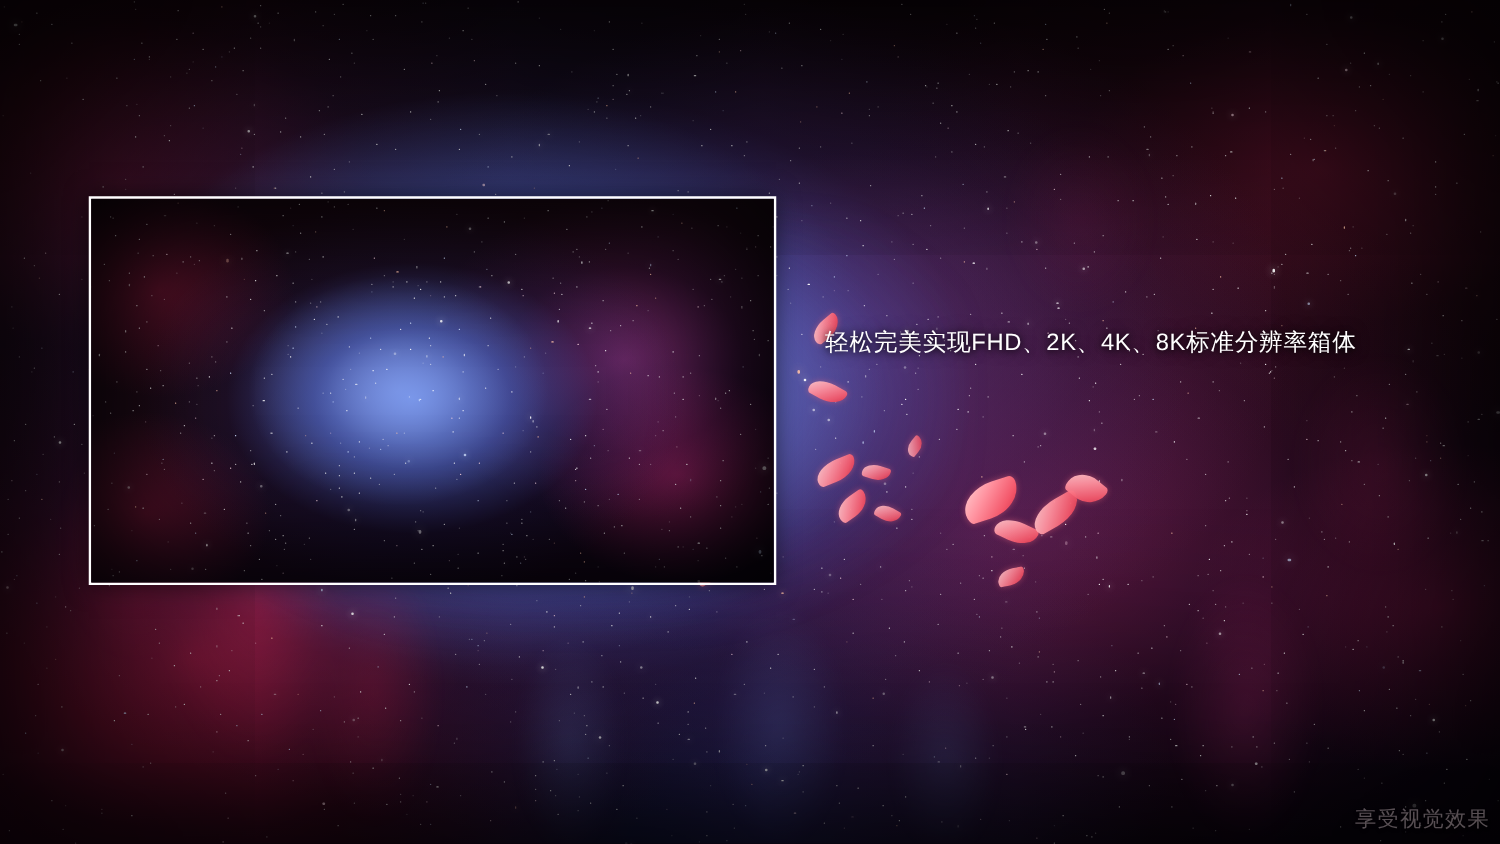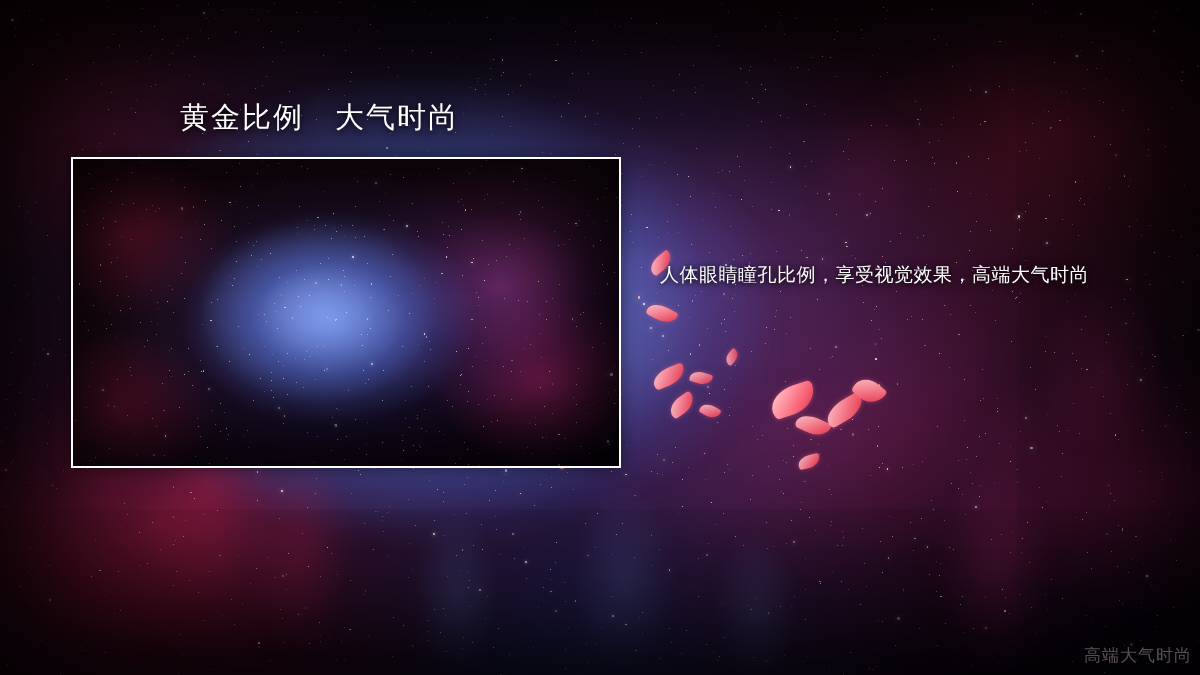--- a/index.html
+++ b/index.html
@@ -2173,21 +2173,20 @@
           <i style="left:283.9px;top:21.9px;width:0.85px;height:0.85px;opacity:0.98;background:#ffc2a8;"></i>
           <i style="left:162.5px;top:82.2px;width:0.85px;height:0.85px;opacity:0.57;background:#ffffff;"></i>
           <i style="left:110.6px;top:27.6px;width:0.85px;height:0.85px;opacity:0.69;background:#ffffff;"></i>
           <i style="left:188.3px;top:100.2px;width:0.85px;height:0.85px;opacity:0.59;background:#ffffff;"></i>
           <i style="left:317.4px;top:14.9px;width:0.85px;height:0.85px;opacity:0.83;background:#ffffff;"></i>
         </div>
       <div class="frame-vig"></div>
     </div>
   </div>
 
-  <div id="title">黄金比例　大气时尚</div>
 
   <div id="body-copy">
-    <p>人体眼睛瞳孔比例，享受视觉效果，高端大气时尚</p>
+    <p>轻松完美实现FHD、2K、4K、8K标准分辨率箱体</p>
   </div>
 
-  <div id="watermark">高端大气时尚</div>
+  <div id="watermark">享受视觉效果</div>
 
 </div>
 
 </body></html>

